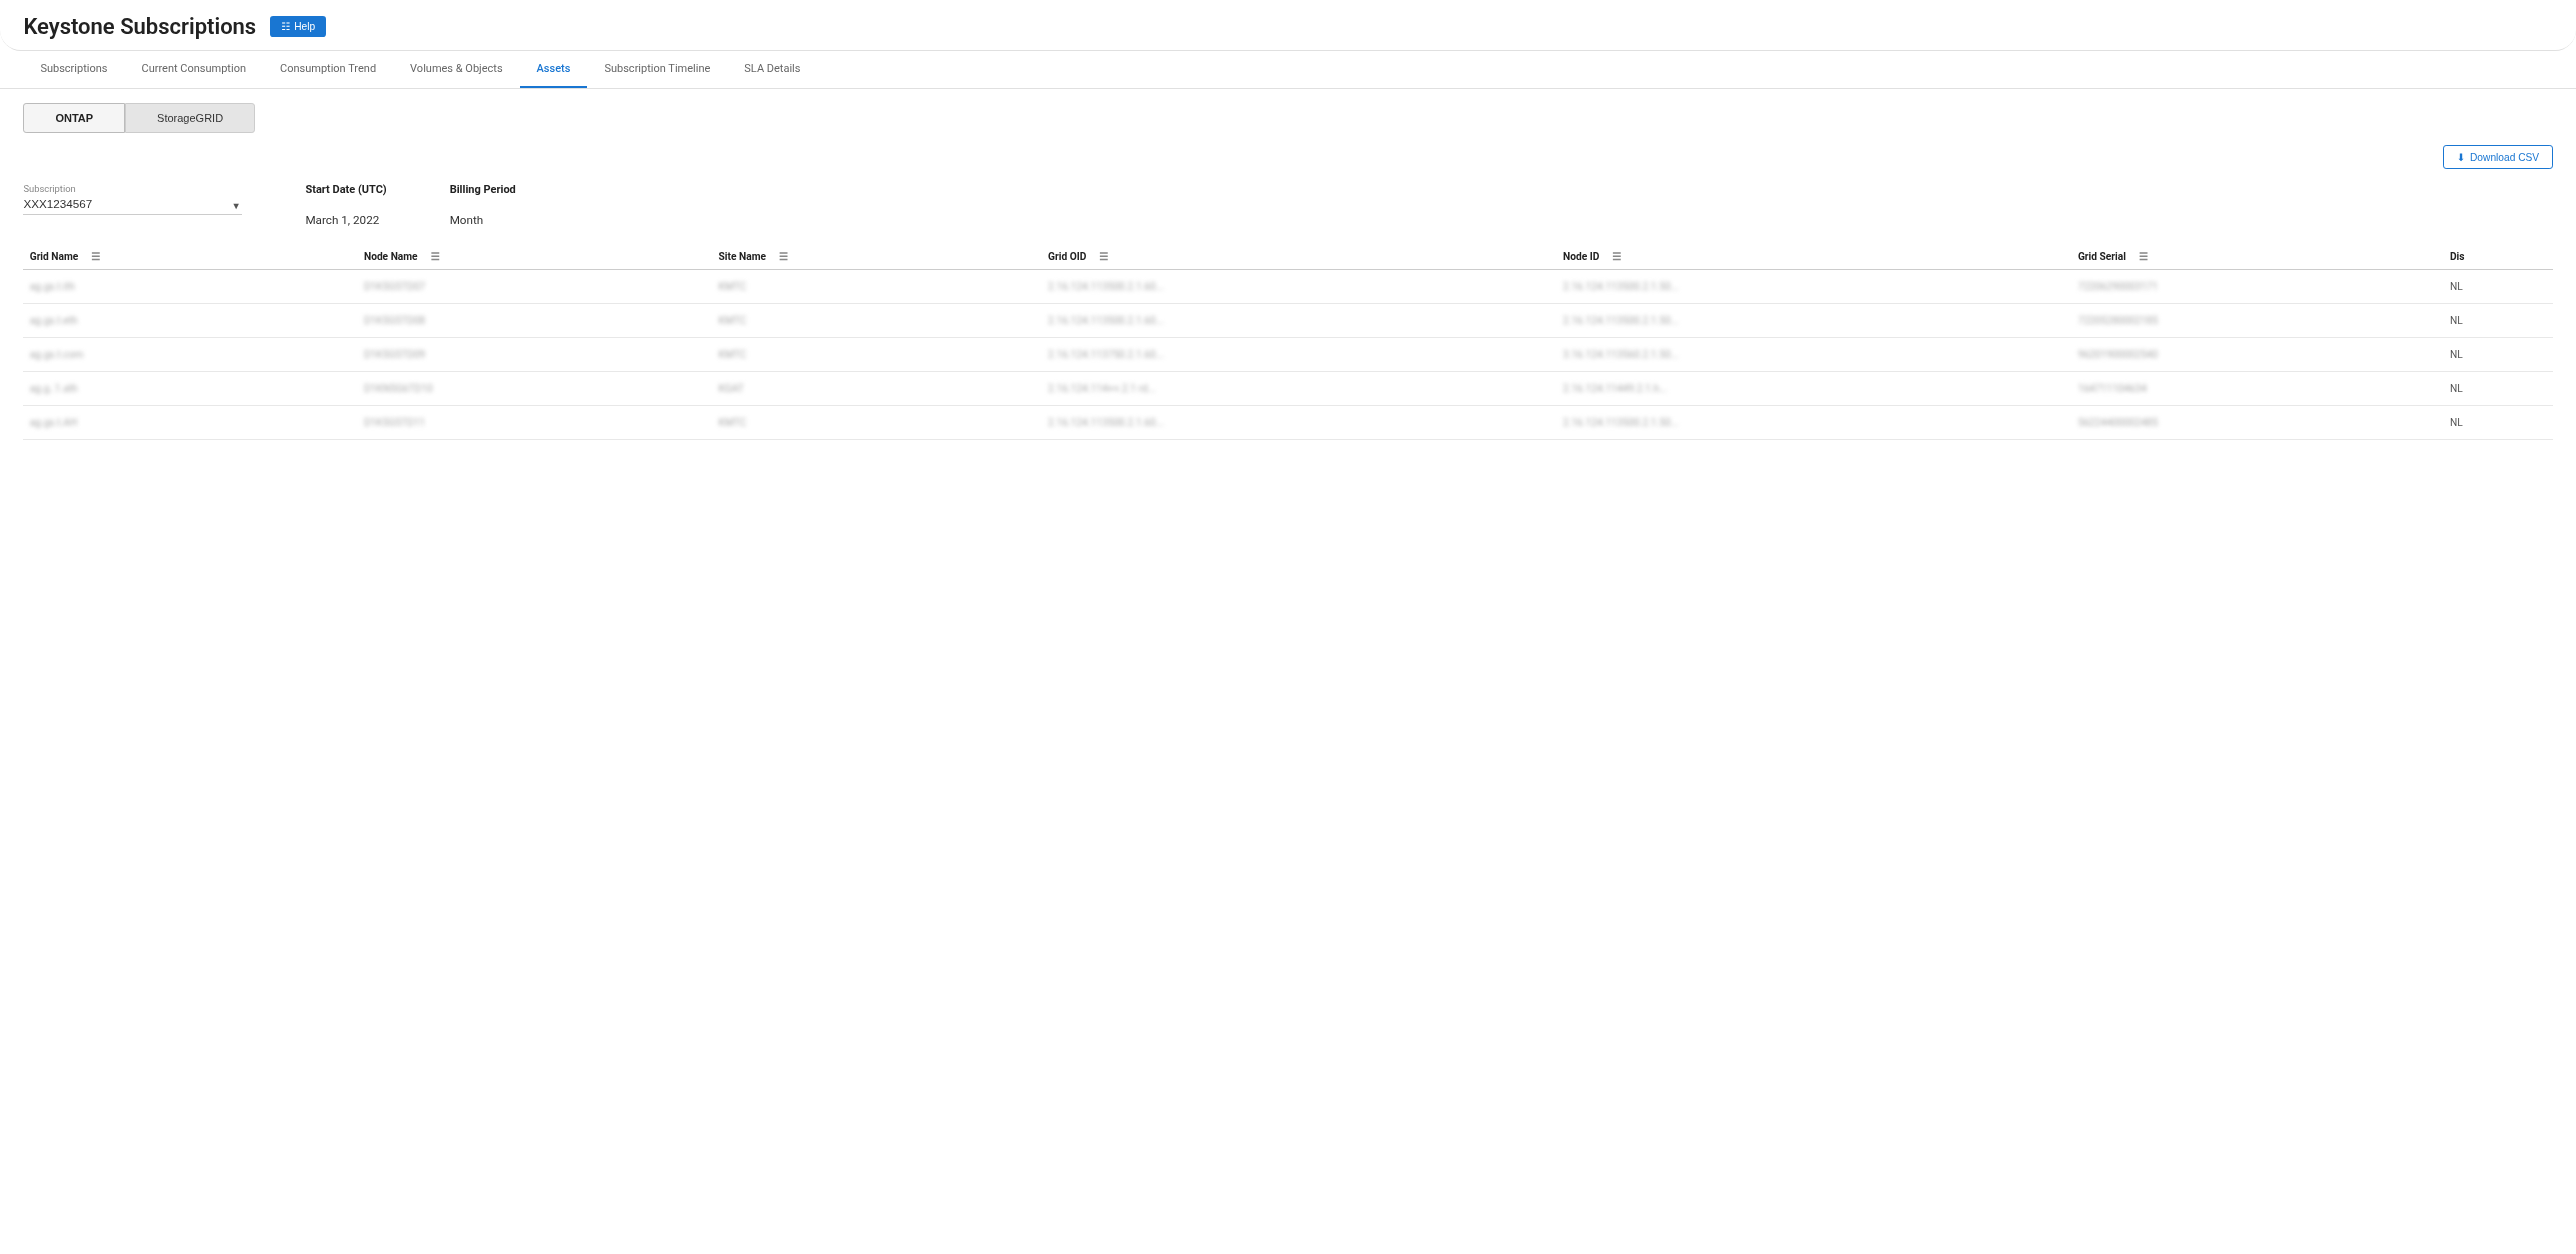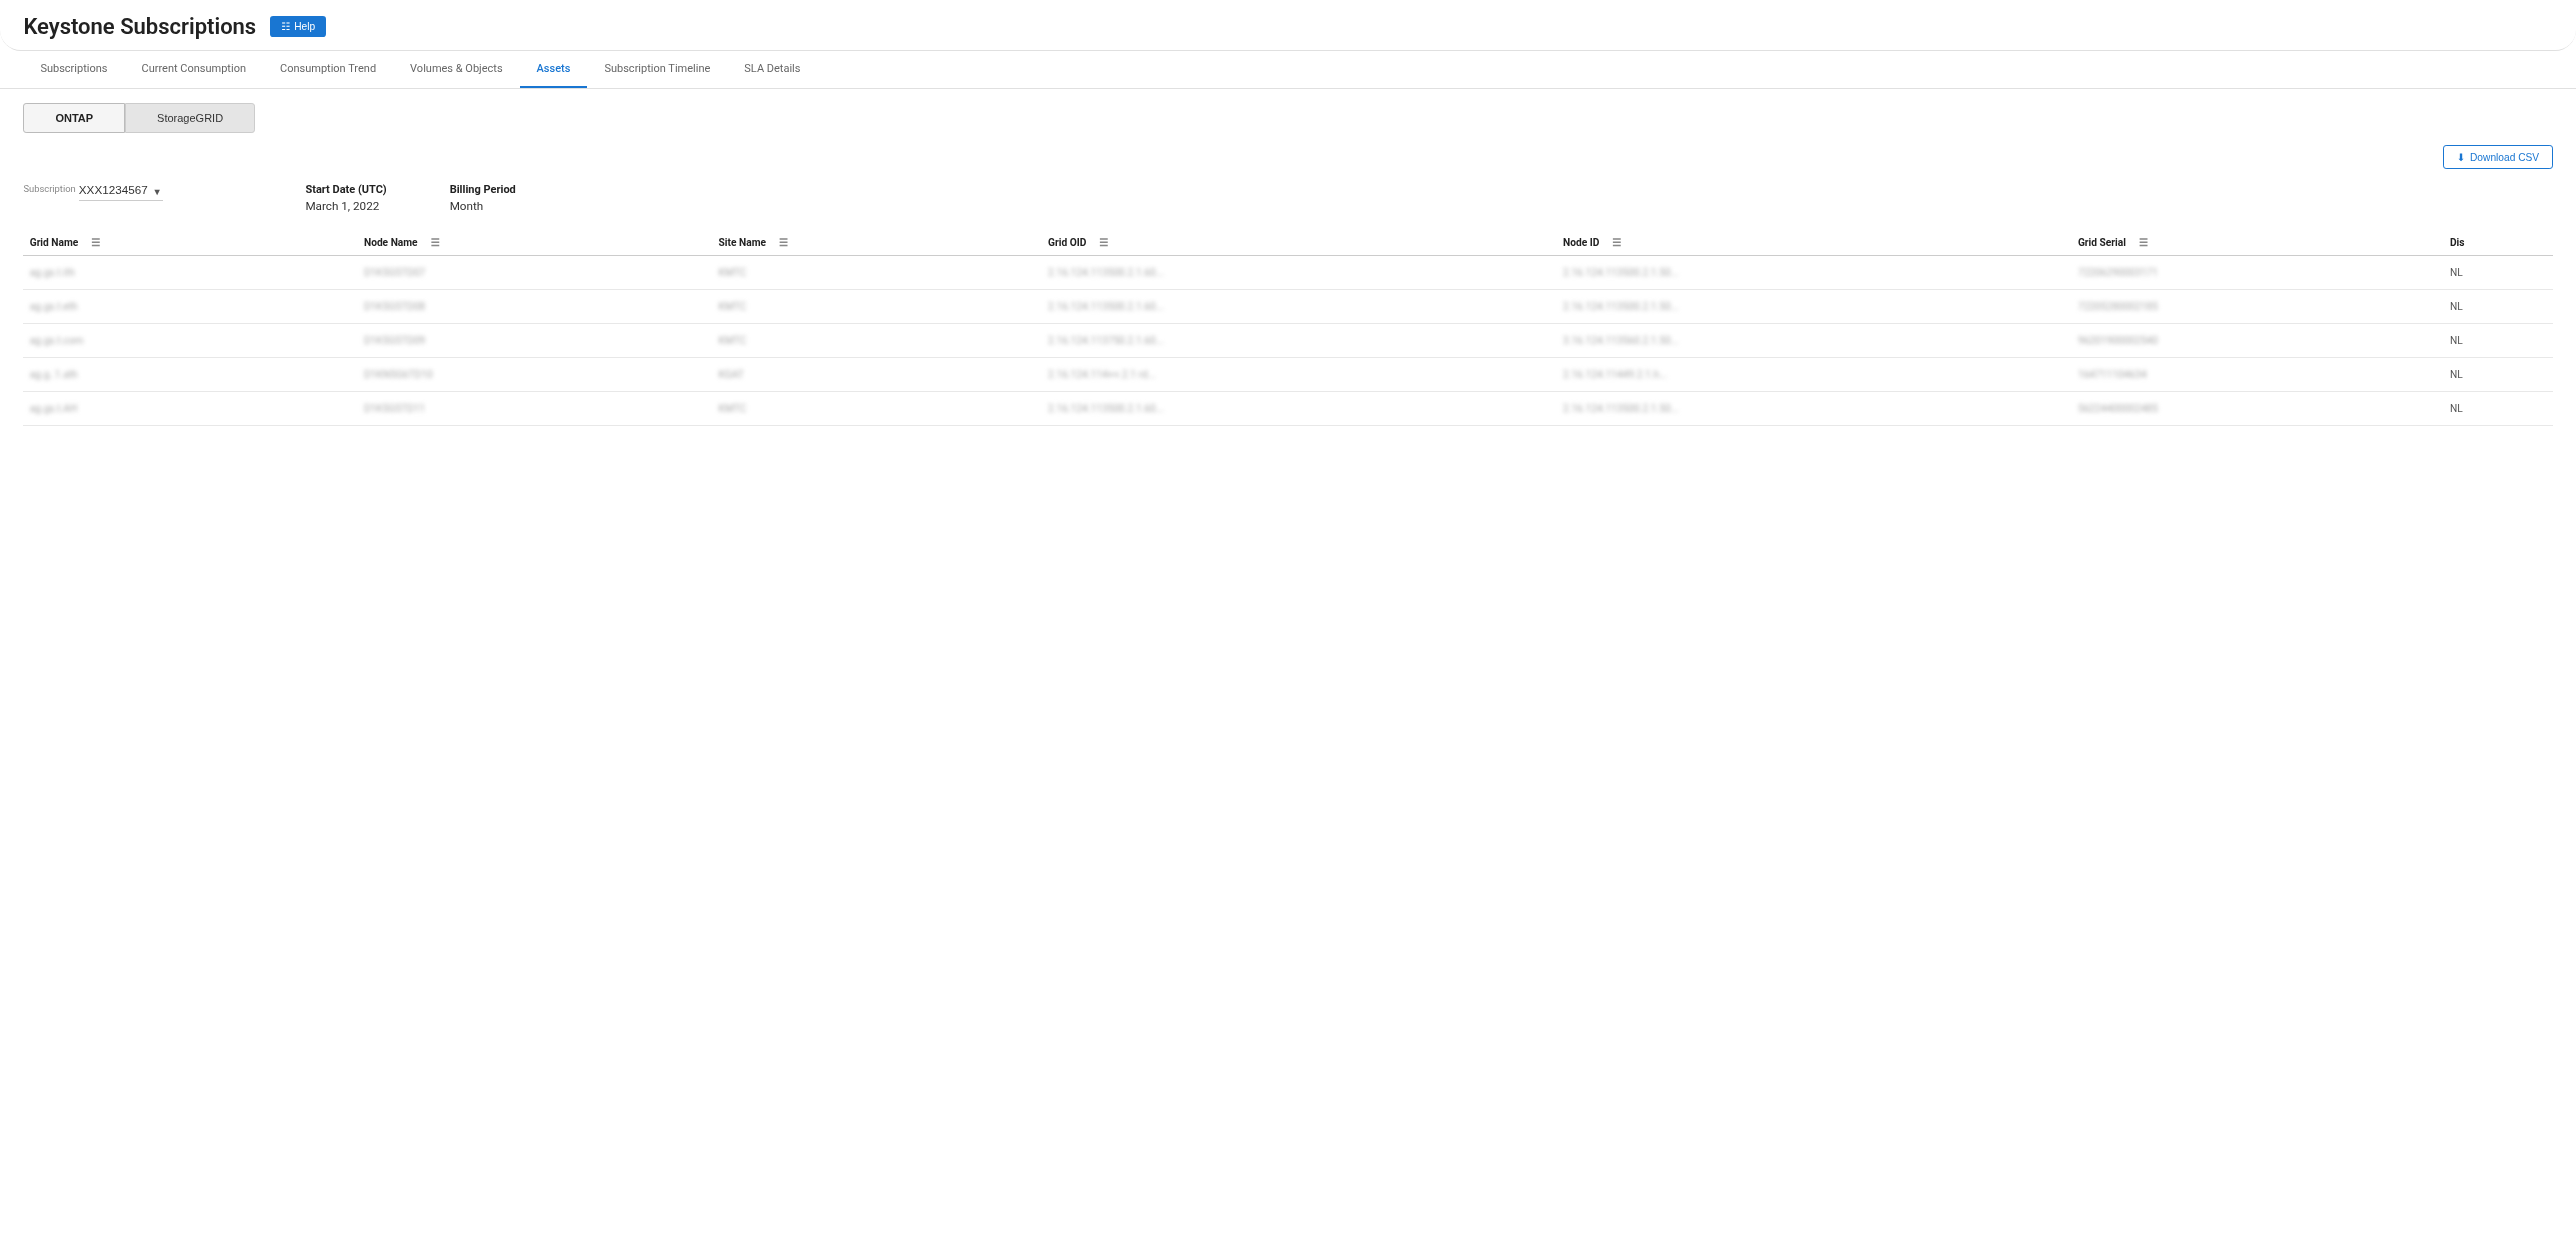--- a/index.html
+++ b/index.html
@@ -17,26 +17,26 @@
     .sub-tabs { display: flex; padding: 14px 23.4px 0; gap: 0; }
     .sub-tab { padding: 7.8px 31px; font-size: 11px; border: 0.8px solid #ccc; cursor: pointer; background: #e5e5e5; color: #333; }
     .sub-tab:first-child { border-radius: 3.1px 0 0 3.1px; text-align: right; }
     .sub-tab:last-child { border-radius: 0 3.1px 3.1px 0; }
     .sub-tab.active { background: #f5f5f5; font-weight: 600; color: #222; border-color: #bbb; }
 
     .toolbar { display: flex; justify-content: flex-end; padding: 12.5px 23.4px 6.3px; }
     .download-btn { border: 0.8px solid #1976d2; background: #fff; color: #1976d2; padding: 5.5px 12.5px; border-radius: 3.1px; cursor: pointer; font-size: 10.2px; font-weight: 500; display: flex; align-items: center; gap: 4.7px; }
 
     .filter-row { display: flex; align-items: flex-start; padding: 7.8px 23.4px 15.6px; gap: 63px; }
-    .filter-group { display: flex; flex-direction: row; gap: 3.1px; min-width: 219px; }
+    .filter-group { display: flex; flex-direction: column; gap: 3.1px; min-width: 219px; }
     .filter-label { font-size: 9.4px; color: #888; }
     .filter-select-wrapper { position: relative; border-bottom: 0.8px solid #ccc; padding-bottom: 3.1px; }
     .filter-select { border: none; outline: none; font-size: 11.7px; color: #333; background: transparent; width: 100%; appearance: none; cursor: pointer; padding-right: 15.6px; }
     .filter-select-arrow { position: absolute; right: 1.6px; top: 3.1px; color: #555; pointer-events: none; font-size: 9.4px; }
-    .info-group { display: flex; flex-direction: column; gap: 3px; }
+    .info-group { display: flex; flex-direction: column; gap: 17px; }
     .info-label { font-size: 11px; font-weight: 700; color: #222; }
     .info-value { font-size: 11.7px; color: #333; }
 
     .table-wrapper { padding: 0 23.4px; overflow-x: auto; }
     table { width: 100%; border-collapse: collapse; font-size: 10.2px; }
     thead tr { border-bottom: 1.6px solid #ccc; }
     th { padding: 7.8px 6.3px; text-align: left; font-weight: 700; color: #222; white-space: nowrap; }
     th .col-header { display: flex; align-items: center; gap: 13px; }
     th .filter-icon { color: #888; font-size: 10.2px; cursor: pointer; }
     tbody tr { border-bottom: 0.8px solid #e8e8e8; }

